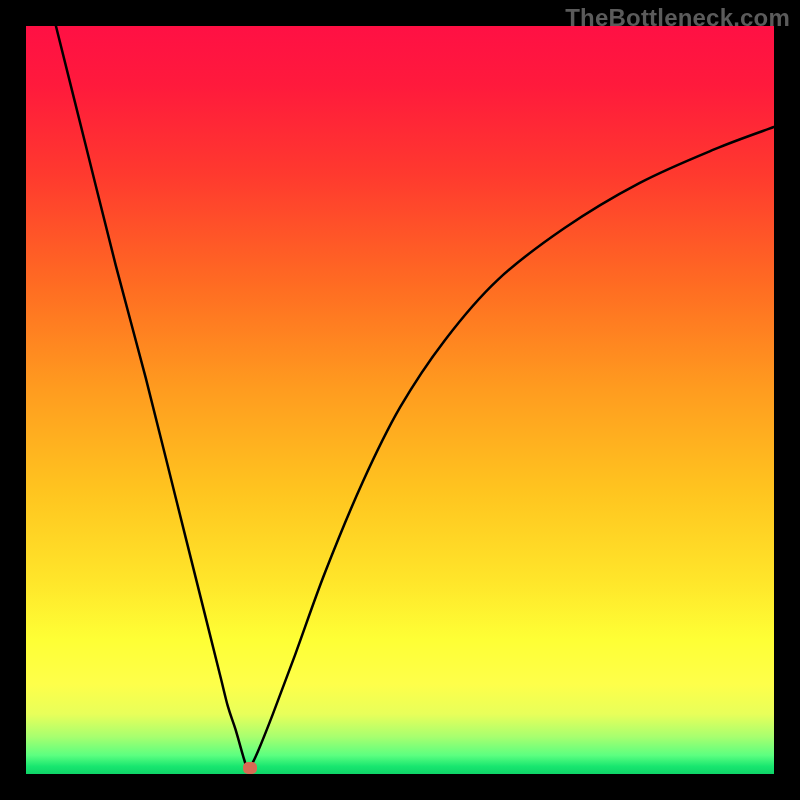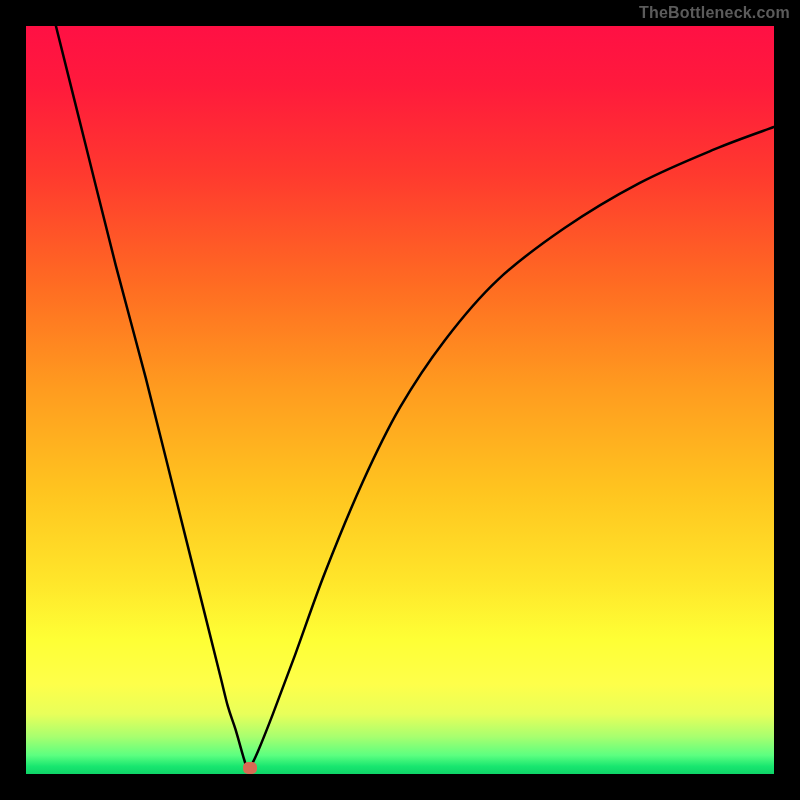--- a/index.html
+++ b/index.html
@@ -14,21 +14,21 @@
   .frame {
     position: relative;
     width: 800px;
     height: 800px;
     background: #000;
   }
   .watermark {
     position: absolute;
     top: 4px;
     right: 10px;
-    font-size: 16px;
+    font-size: 24px;
     font-weight: 600;
     color: #5b5b5b;
     letter-spacing: 0.2px;
     z-index: 50;
   }
   .plot-area {
     position: absolute;
     left: 26px;
     top: 26px;
     width: 748px;

